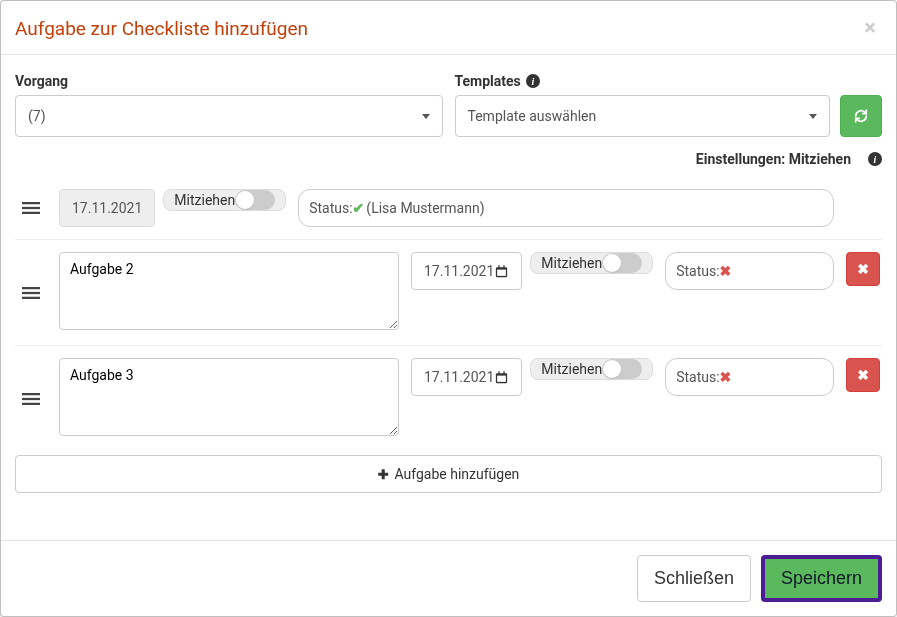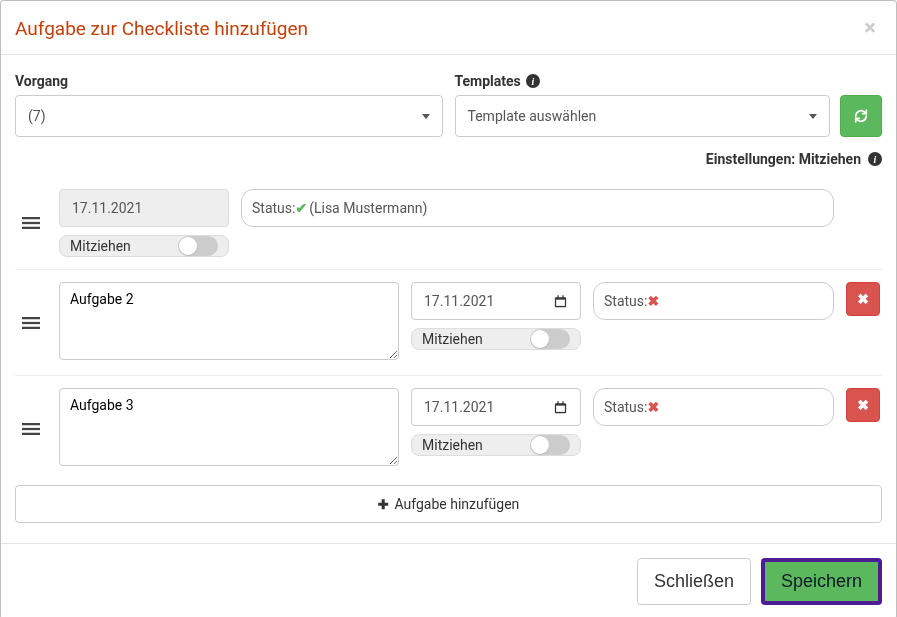--- a/index.html
+++ b/index.html
@@ -94,41 +94,41 @@
   cursor: pointer;
 }
 .settings-line {
   text-align: right;
   margin: 2px 0 10px 0;
   color: #333;
   font-weight: 700;
   display:flex;
   justify-content:flex-end;
   align-items:center;
-  gap:7px;
+  gap:17px;
 }
 .task-block {
   display: flex;
   align-items: stretch;
   gap: 12px;
   padding: 12px 0;
 }
 .task-block + .task-block { border-top: 1px solid #eee; }
 .drag-handle {
   width: 32px;
   display: flex;
   align-items: center;
   justify-content: center;
   color: #444;
   cursor: grab;
   align-self: center;
 }
 .drag-handle svg { width: 18px; height: 18px; fill: #444; }
 .col-title { flex: 0 0 340px; }
-.col-date { flex: 0 0 170px; display: flex; flex-direction: column; gap: 8px;}
+.col-date { flex: 0 0 170px; display: flex; flex-direction: row; gap: 8px;}
 .col-status { flex: 1; }
 .col-delete { flex: 0 0 36px; display:flex; align-items: flex-start;}
 .textarea-control {
   width: 100%;
   height: 78px;
   border: 1px solid #ccc;
   border-radius: 4px;
   padding: 8px 10px;
   font-size: 14px;
   font-family: inherit;

